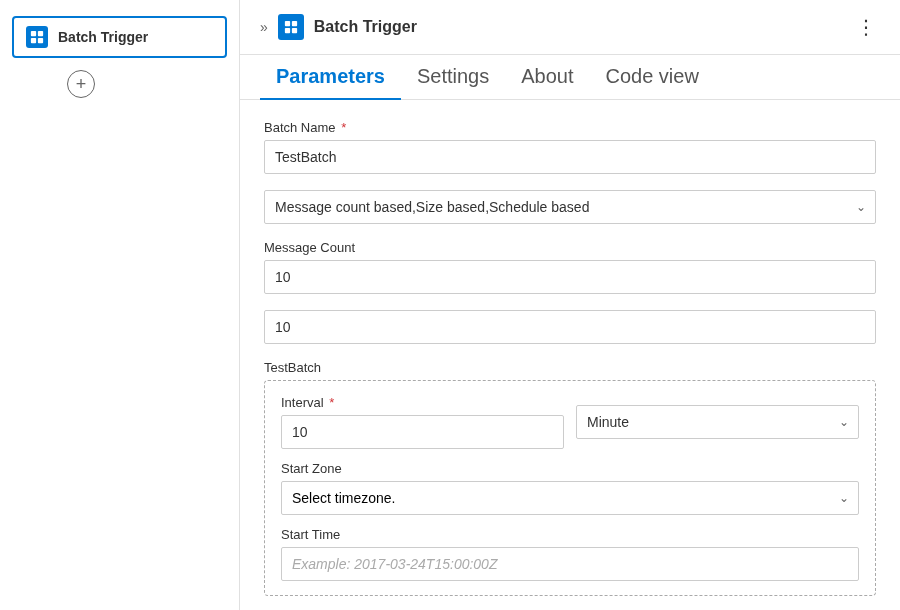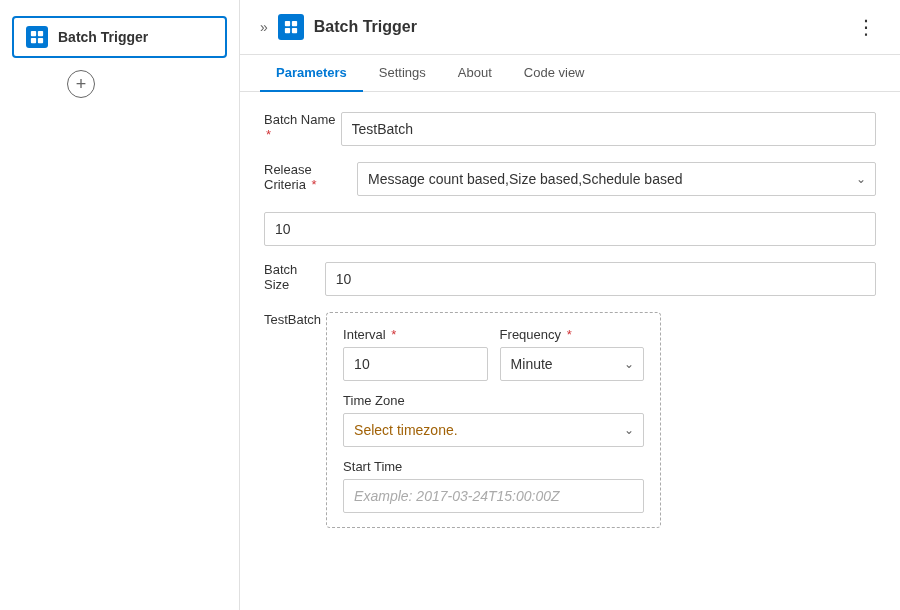--- a/index.html
+++ b/index.html
@@ -130,21 +130,21 @@
     
     .tabs {
       display: flex;
       gap: 0;
       padding: 0 20px;
       border-bottom: 1px solid #e0e0e0;
     }
 
     .tab {
       padding: 10px 16px;
-      font-size: 13px;
+      font-size: 20px;
       cursor: pointer;
       color: #555;
       border-bottom: 2px solid transparent;
       margin-bottom: -1px;
     }
 
     .tab.active {
       color: #0078d4;
       border-bottom: 2px solid #0078d4;
       font-weight: 600;
@@ -155,21 +155,21 @@
       flex: 1;
       overflow-y: auto;
       padding: 20px 24px;
       display: flex;
       flex-direction: column;
       gap: 16px;
     }
 
     .field-group {
       display: flex;
-      flex-direction: row;
+      flex-direction: column;
       gap: 5px;
     }
 
     .field-label {
       font-size: 13px;
       color: #333;
       font-weight: 500;
     }
 
     .field-label .required {
@@ -307,69 +307,63 @@
   <div class="form-content">
 
     <div class="field-group">
       <label class="field-label">
         <span>Batch Name</span><span class="required"> *</span>
       </label>
       <input class="text-input" type="text" value="TestBatch" style="">
     </div>
 
     <div class="field-group">
-      <label class="field-label">
-        <span>Release Criteria</span><span class="required"> *</span>
-      </label>
       <div class="select-wrapper">
         <div class="select-display">
           <span>Message count based,Size based,Schedule based</span>
         </div>
         <span class="select-chevron">⌄</span>
       </div>
     </div>
 
     <div class="field-group">
+      <label class="field-label">Message Count</label>
       <input class="text-input" type="text" value="10" style="">
     </div>
 
     <div class="field-group">
-      <label class="field-label">Batch Size</label>
       <input class="text-input" type="text" value="10" style="">
     </div>
 
     <div class="field-group">
       <label class="field-label">TestBatch</label>
       <div class="recurrence-box">
 
         <div class="recurrence-row">
           <div class="recurrence-field interval">
             <label class="field-label">
               <span>Interval</span><span class="required"> *</span>
             </label>
             <input class="text-input" type="text" value="10" style="">
           </div>
           <div class="recurrence-field frequency">
-            <label class="field-label">
-              <span>Frequency</span><span class="required"> *</span>
-            </label>
             <div class="select-wrapper">
               <div class="select-display">
                 <span>Minute</span>
               </div>
               <span class="select-chevron">⌄</span>
             </div>
           </div>
         </div>
 
         <div class="recurrence-field">
-          <label class="field-label">Time Zone</label>
+          <label class="field-label">Start Zone</label>
           <div class="select-wrapper">
             <div class="select-display">
-              <span style="color:#a16207;">Select timezone.</span>
+              <span style="color:#000000;">Select timezone.</span>
             </div>
             <span class="select-chevron">⌄</span>
           </div>
         </div>
 
         <div class="recurrence-field">
           <label class="field-label">Start Time</label>
           <input class="text-input placeholder-italic" type="text" placeholder="Example: 2017-03-24T15:00:00Z" style="">
         </div>
 

